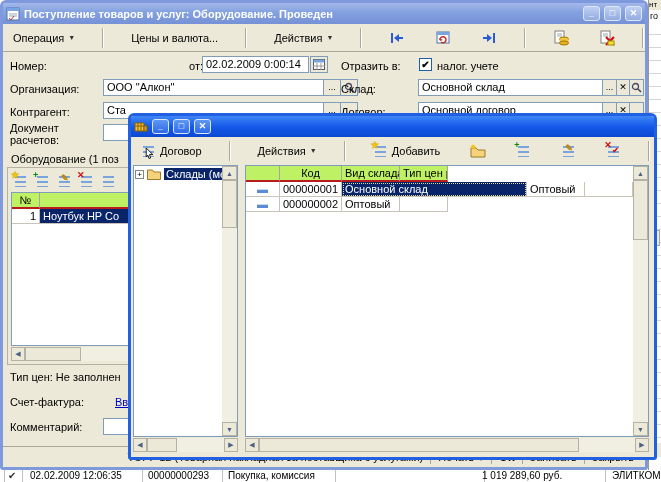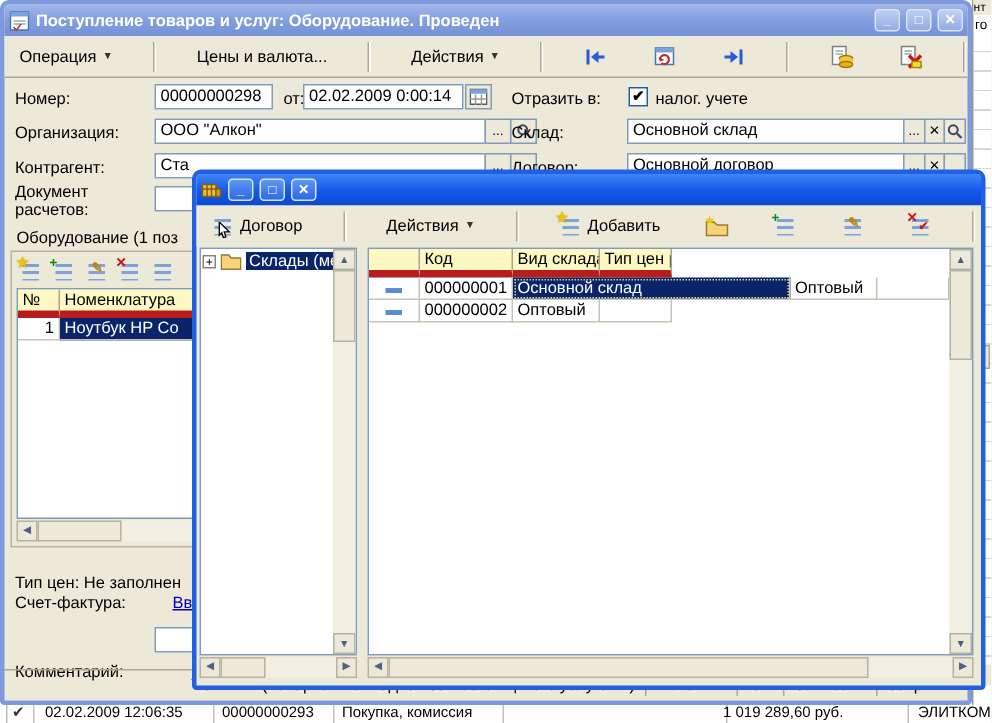--- a/index.html
+++ b/index.html
@@ -57,21 +57,21 @@
   .lbl { position:absolute; white-space:nowrap; }
   .field { position:absolute; height:17px; background:#fff; border:1px solid #7f9db9; padding:1px 3px; line-height:13px; white-space:nowrap; overflow:hidden; }
   .fbtn { position:absolute; height:17px; background:#ece9d8; border:1px solid #7f9db9; font-size:9px; line-height:14px; text-align:center; }
   .cbx { position:absolute; width:13px; height:13px; background:#fff; border:1px solid #1d5fad; font-size:10px; line-height:11px; text-align:center; font-weight:bold; }
   .link { color:#0000c0; text-decoration:underline; }
   .panel { position:absolute; border:1px solid #b5b2a4; }
   .gicon { position:absolute; width:19px; height:19px; border:1px solid transparent; display:flex; align-items:center; justify-content:center; }
 
   
   .grid { position:absolute; background:#fff; border:1px solid #7f9db9; overflow:hidden; }
-  .gh { background:#fef9c3; border-right:1px solid #a9a695; border-bottom:5px solid #b91c1c; padding:1px 3px; white-space:nowrap; overflow:hidden; }
+  .gh { background:#bef264; border-right:1px solid #a9a695; border-bottom:2px solid #b91c1c; padding:1px 3px; white-space:nowrap; overflow:hidden;text-align:center; }
   .gc { border-right:1px solid #c8c5b8; border-bottom:1px solid #c8c5b8; padding:1px 3px; white-space:nowrap; overflow:hidden; }
   .row-sel { background:#0a246a; color:#fff; }
   .focus-dotted { outline:1px dotted #d8d890; outline-offset:-2px; }
 
   
   .sb { position:absolute; background:#f1efe2; }
   .sbtn { position:absolute; background:#ece9d8; border:1px solid #b5b2a4; color:#4d6185; font-size:7px; text-align:center; }
   .sthumb { position:absolute; background:#ece9d8; border:1px solid #b5b2a4; }
 
   
@@ -225,21 +225,20 @@
           <path d="M2 3 L8 5 L8 14 L2 12 Z" fill="#e8a33d" stroke="#8b5a00"></path>
           <path d="M14 3 L8 5 L8 14 L14 12 Z" fill="#f5c36b" stroke="#8b5a00"></path>
           <text x="10" y="10" font-size="8" fill="#c00" font-weight="bold">?</text>
         </svg>
         <span>Советы</span>
       </span>
 
     </div>
 
     <span class="lbl" style="left:7px;top:57px">Номер:</span>
-    <div class="field" style="left:100px;top:53px;width:79px">00000000298</div>
     <span class="lbl" style="left:186px;top:57px">от:</span>
     <div class="field" style="left:199px;top:53px;width:107px">02.02.2009 0:00:14</div>
     <div class="fbtn" style="left:307px;top:53px;width:18px">
       <svg width="12" height="11" viewBox="0 0 12 11" style="margin-top:2px">
         <rect x="0.5" y="0.5" width="11" height="10" fill="#fff" stroke="#555"></rect>
         <rect x="0.5" y="0.5" width="11" height="3" fill="#7aa4de"></rect>
         <line x1="4" y1="4" x2="4" y2="11" stroke="#999"></line>
           <line x1="8" y1="4" x2="8" y2="11" stroke="#999"></line>
         <line x1="0" y1="7" x2="12" y2="7" stroke="#999"></line>
       </svg>
@@ -323,24 +322,24 @@
       <div style="display:flex">
         <div class="gc" style="width:28px;text-align:right">1</div>
         <div class="gc row-sel" style="flex:1">Ноутбук HP Co</div>
       </div>
     </div>
     <div class="sb" style="left:8px;top:344px;width:612px;height:14px">
       <span class="sbtn" style="left:0;top:0;width:14px;height:14px;line-height:12px">◀</span>
       <span class="sthumb" style="left:14px;top:0;width:56px;height:14px"></span>
     </div>
 
-    <span class="lbl" style="left:7px;top:380px">Тип цен: Не заполнен</span>
+    <span class="lbl" style="left:7px;top:368px">Тип цен: Не заполнен</span>
     <span class="lbl" style="left:7px;top:393px">Счет-фактура:</span>
     <span class="lbl link" style="left:112px;top:393px">Ввести счет-фактуру</span>
-    <span class="lbl" style="left:7px;top:439px">Комментарий:</span>
+    <span class="lbl" style="left:7px;top:418px">Комментарий:</span>
     <div class="field" style="left:100px;top:415px;width:256px"></div>
 
     <div class="footer">
       <span class="fb">ТОРГ-12 (Товарная накладная за поставщика с услугами)</span>
       <span class="fsep"></span>
       <span class="fb">
         <span>Печать</span>
         <span class="drop">▼</span>
       </span>
       <span class="fsep"></span>

